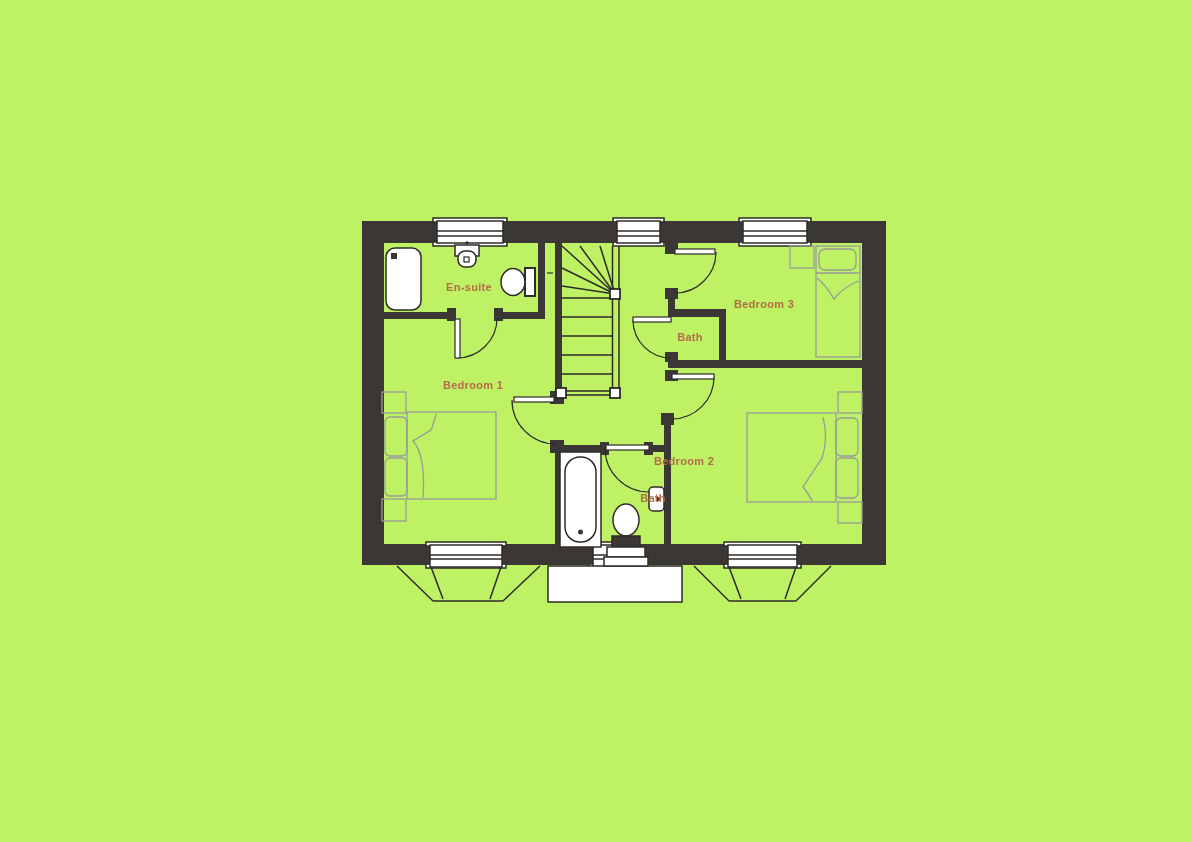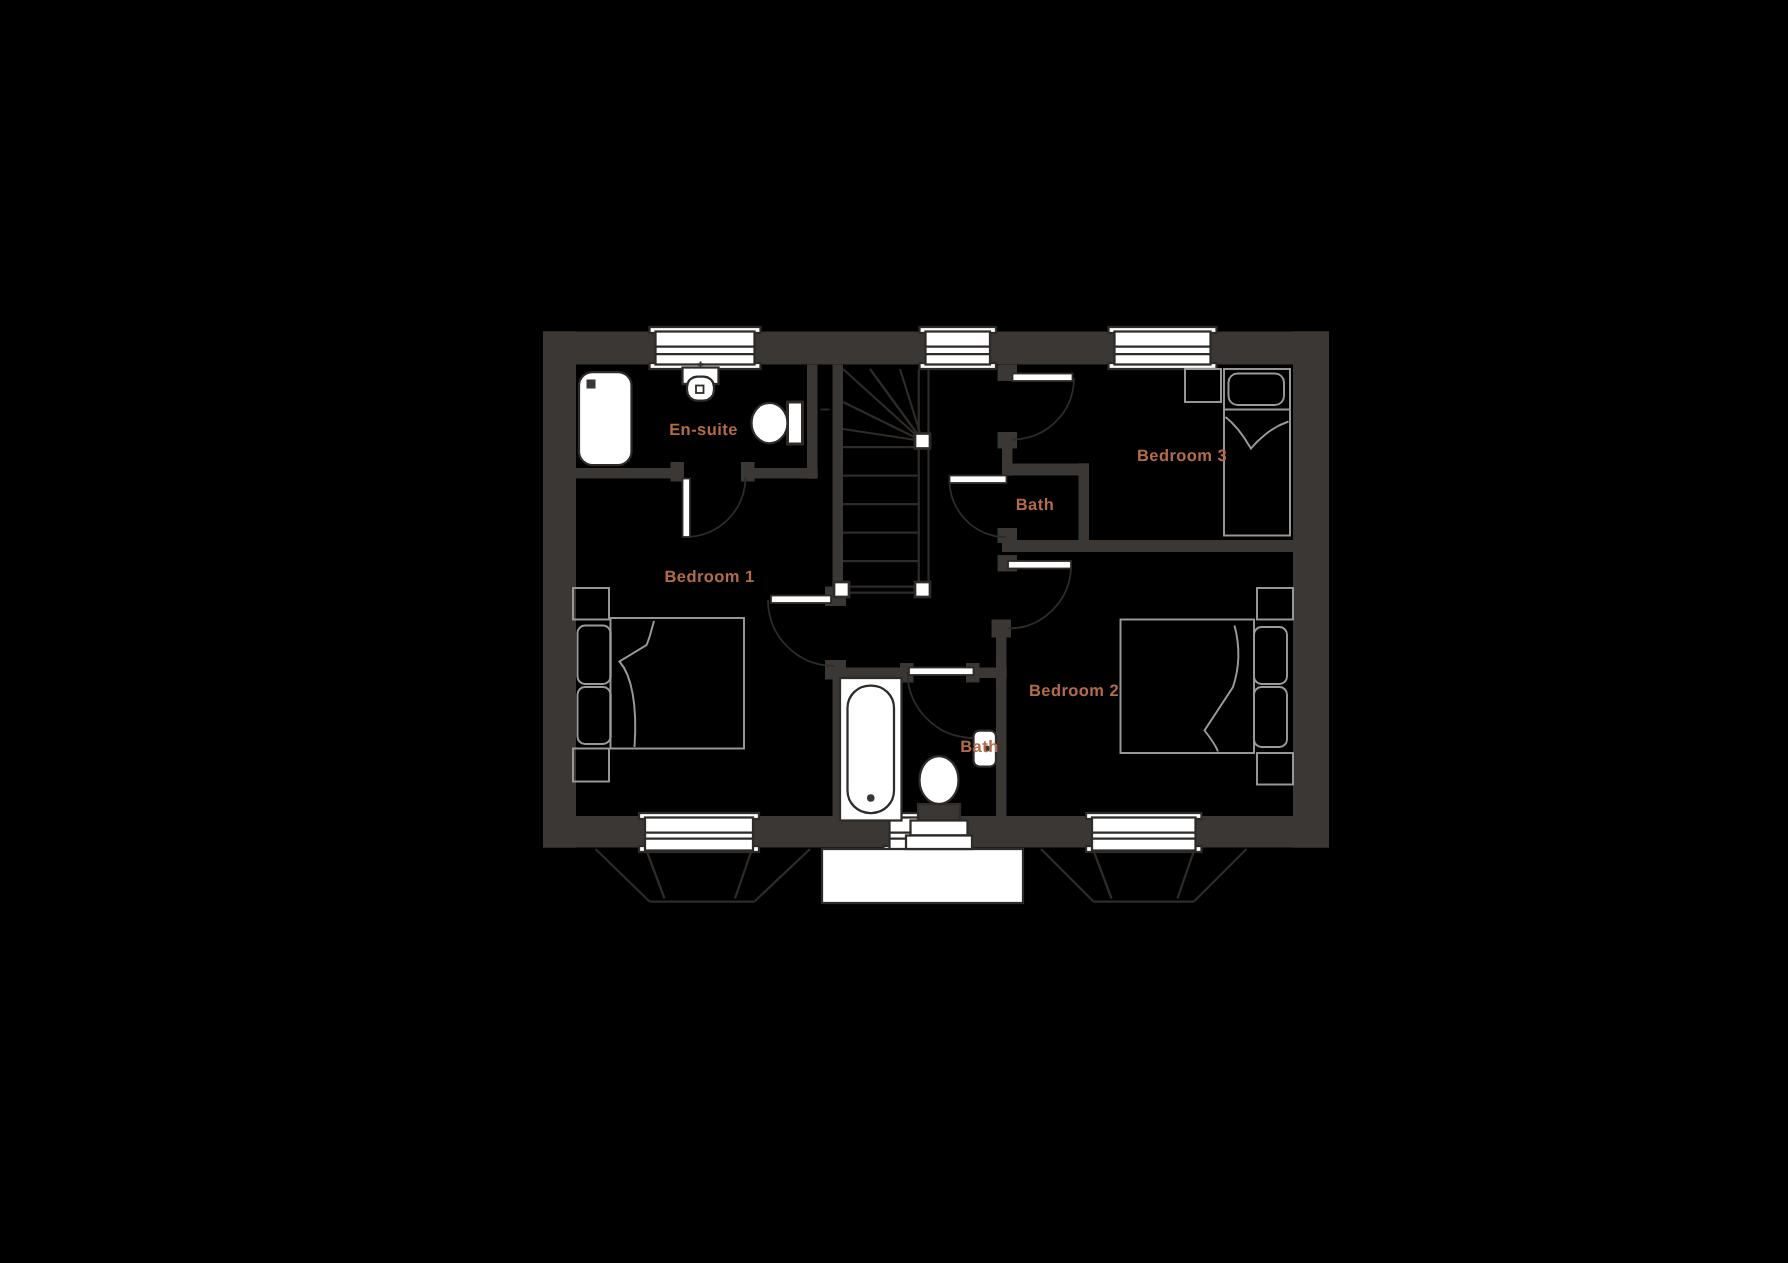--- a/index.html
+++ b/index.html
@@ -1,19 +1,19 @@
 <!DOCTYPE html>
 <html><head>
 <meta charset="utf-8">
 <style>
   html,body{margin:0;padding:0;background:#ffffff;}
   .canvas{
     position:relative;
     width:1192px;height:842px;
-    background:#000000;
+    background:#bef264;
     overflow:hidden;
     font-family:"Liberation Sans",sans-serif;
   }
   .plan-svg{position:absolute;left:0;top:0;width:1192px;height:842px;}
   .room-label{
     position:absolute;
     transform:translate(-50%,-50%);
     font-family:"Liberation Sans",sans-serif;
     font-weight:bold;
     font-size:11px;
@@ -265,18 +265,18 @@
       <rect x="819" y="249" width="37" height="21" rx="6"></rect>
       <line x1="816" y1="273" x2="860" y2="273"></line>
       <path d="M817,278 C826,285 831,294 834,299 C838,294 847,285 859,281"></path>
     </g>
   </g>
 
 </svg>
 
 <div class="room-label" style="left:469px;top:287px;">En-suite</div>
 <div class="room-label" style="left:473px;top:385px;">Bedroom 1</div>
-<div class="room-label" style="left:788px;top:304px;">Bedroom 3</div>
+<div class="room-label" style="left:764px;top:304px;">Bedroom 3</div>
 <div class="room-label" style="left:690px;top:337px;">Bath</div>
-<div class="room-label" style="left:716px;top:461px;">Bedroom 2</div>
+<div class="room-label" style="left:684px;top:461px;">Bedroom 2</div>
 <div class="room-label" style="left:653px;top:498px;">Bath</div>
 
 </div>
 
 </body></html>

